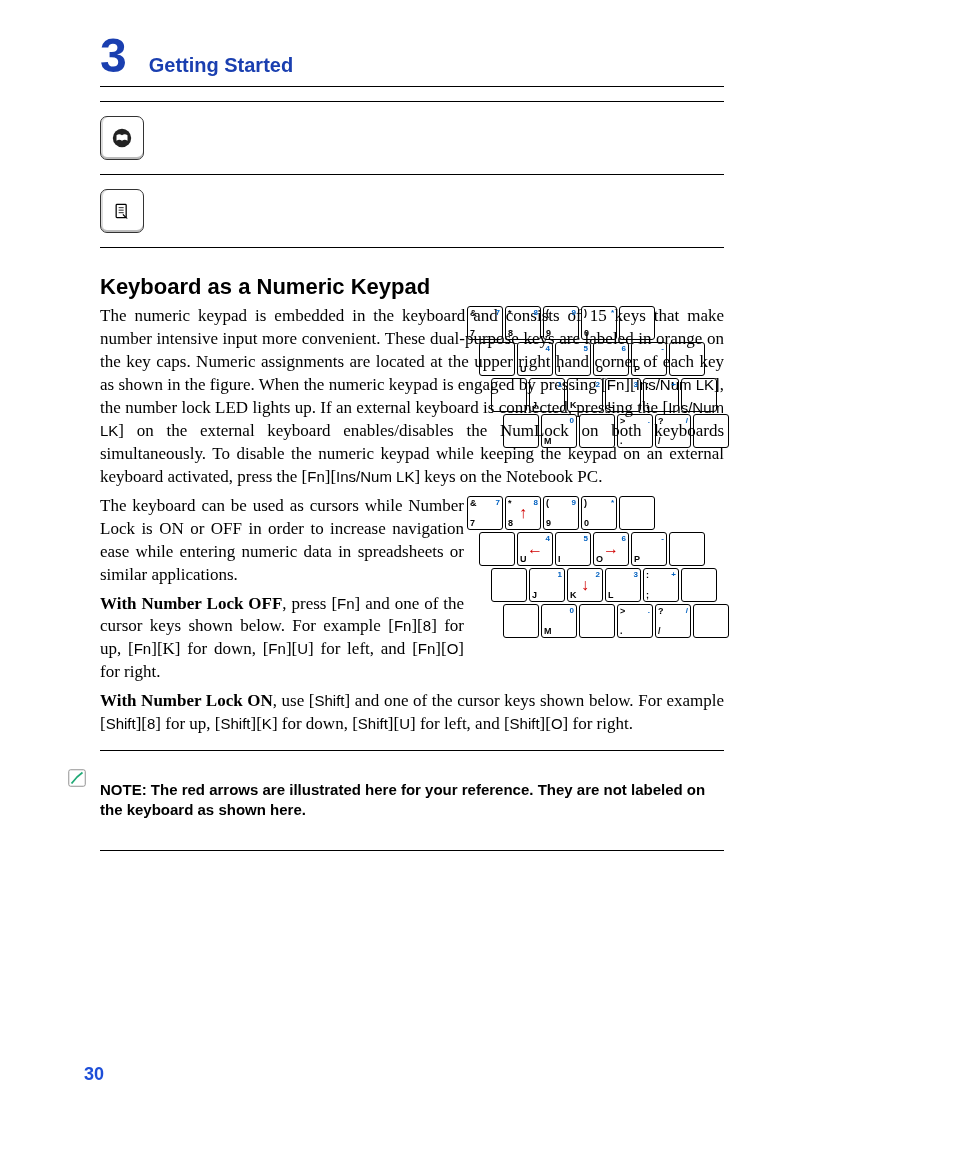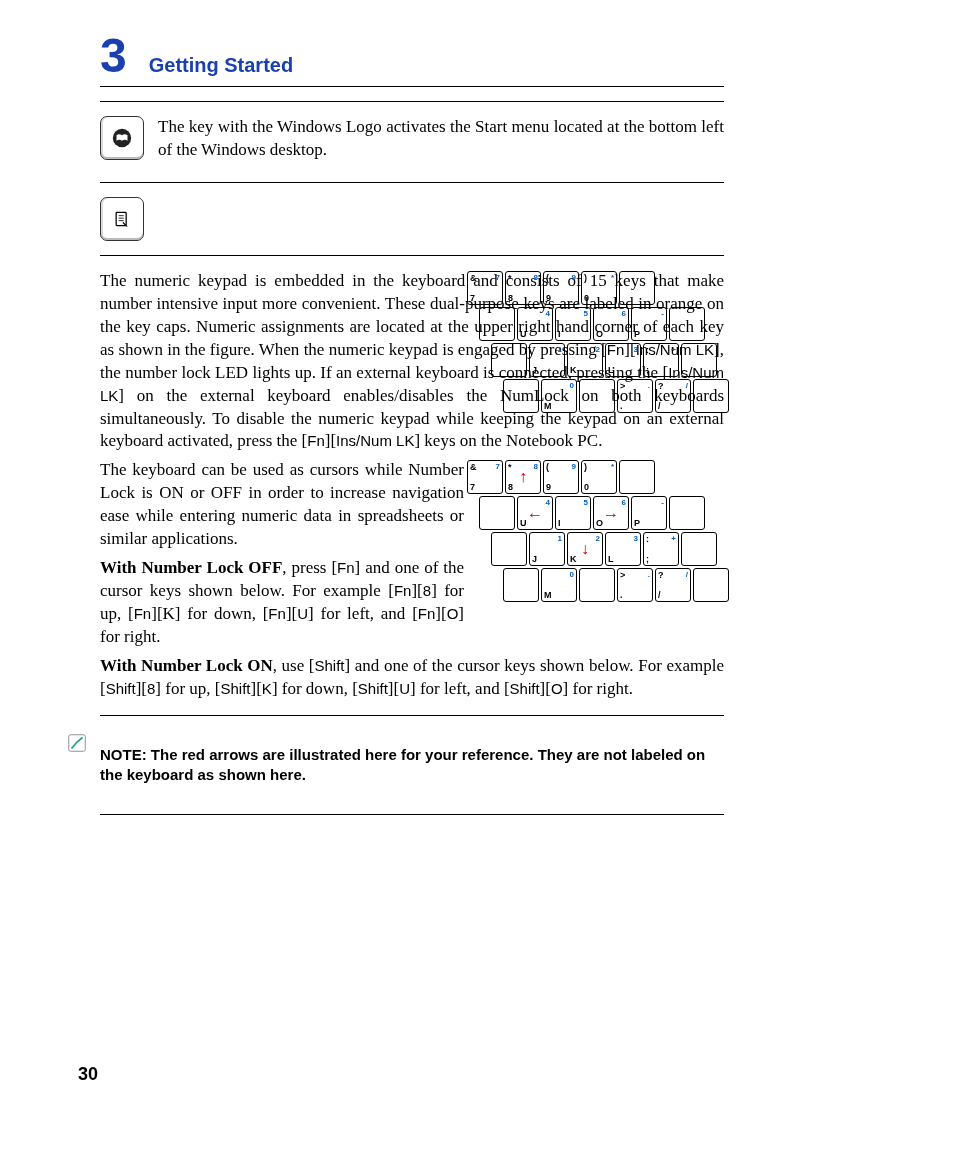--- a/index.html
+++ b/index.html
@@ -13,21 +13,21 @@
   .sec-icon{width:28px;flex:0 0 28px;margin-left:-36px;margin-right:8px;margin-top:2px}
   h1.sec{font:700 24px/1.15 Arial,Helvetica,sans-serif;margin:0 0 6px 0}
   h2.sec{font:700 22px/1.15 Arial,Helvetica,sans-serif;margin:26px 0 6px 0}
   p.body{font-size:17px;line-height:1.35;margin:0 0 6px 0;text-align:justify}
   .bold{font-family:Arial,Helvetica,sans-serif;font-weight:400;font-size:15px}
   .keyrow{display:flex;align-items:flex-start;margin-top:10px}
   .keycap{width:42px;height:42px;border:1.5px solid #333;border-radius:7px;margin:0 14px 0 0;box-shadow:inset 0 -2px 0 #bbb, inset 2px 0 0 #ddd;display:flex;align-items:center;justify-content:center;flex:0 0 42px}
   .note-row{display:flex;align-items:flex-start;margin-top:10px}
   .note-icon{width:24px;flex:0 0 24px;margin-left:-34px;margin-right:10px;margin-top:2px}
   .note-text{font:700 15px/1.35 Arial,Helvetica,sans-serif}
-  .pgnum{position:absolute;left:78px;bottom:70px;font:700 18px Arial,Helvetica,sans-serif;color:#000000}
+  .pgnum{position:absolute;left:84px;bottom:70px;font:700 18px Arial,Helvetica,sans-serif;color:#1d4ed8}
   .wrap{position:relative}
   .float-kb{position:absolute;top:0;right:-6px}
   .kc{border:1px solid #000;border-radius:3px;width:34px;height:32px;display:inline-block;position:relative;margin:1px;vertical-align:top;font:700 8px Arial,Helvetica,sans-serif}
   .kc .tl{position:absolute;left:2px;top:1px;font-size:9px}
   .kc .tr{position:absolute;right:2px;top:1px;color:#0060c0;font-size:8px}
   .kc .bl{position:absolute;left:2px;bottom:1px;font-size:9px}
   .kc .ar{position:absolute;left:50%;top:50%;transform:translate(-50%,-50%);font-size:16px;color:#d00000;line-height:1}
   .kb-row{white-space:nowrap}
   .txtcol2{padding-right:260px}
 </style>
@@ -43,36 +43,36 @@
 
 
   <hr class="hr-light">
   <div class="keyrow">
     <span class="keycap">
       <svg viewBox="0 0 24 24" width="22" height="22">
         <circle cx="12" cy="12" r="10" fill="#222"></circle>
         <path d="M6 9 Q9 7 12 9 L12 15 Q9 13 6 15 Z M12 9 Q15 7 18 9 L18 15 Q15 13 12 15 Z" fill="#fff"></path>
       </svg>
     </span>
-    <p class="body" style="flex:1">The key with the Windows Logo activates the Start menu located at the bottom left of the Windows desktop.</p>
   </div>
   <hr class="hr-light">
   <div class="keyrow">
     <span class="keycap">
       <svg viewBox="0 0 24 24" width="20" height="20">
         <rect x="5" y="4" width="12" height="16" rx="1" fill="none" stroke="#000" stroke-width="1.5"></rect>
         <line x1="8" y1="8" x2="14" y2="8" stroke="#000"></line>
         <line x1="8" y1="11" x2="14" y2="11" stroke="#000"></line>
         <line x1="8" y1="14" x2="14" y2="14" stroke="#000"></line>
         <path d="M13 15 L19 21 L17 21 L13 17 Z" fill="#000"></path>
       </svg>
     </span>
   </div>
   <hr class="hr-light">
 
+  <h2 class="sec">Keyboard as a Numeric Keypad</h2>
   <div class="wrap">
     <div class="float-kb" id="kb1">
         <div class="kb-row" style="margin-left: 0px;"><span class="kc"><span class="tl">&amp;</span><span class="tr">7</span><span class="bl">7</span></span><span class="kc"><span class="tl">*</span><span class="tr">8</span><span class="bl">8</span></span><span class="kc"><span class="tl">(</span><span class="tr">9</span><span class="bl">9</span></span><span class="kc"><span class="tl">)</span><span class="tr">*</span><span class="bl">0</span></span><span class="kc"></span></div>
         <div class="kb-row" style="margin-left: 12px;"><span class="kc"></span><span class="kc"><span class="tr">4</span><span class="bl">U</span></span><span class="kc"><span class="tr">5</span><span class="bl">I</span></span><span class="kc"><span class="tr">6</span><span class="bl">O</span></span><span class="kc"><span class="tr">-</span><span class="bl">P</span></span><span class="kc"></span></div>
         <div class="kb-row" style="margin-left: 24px;"><span class="kc"></span><span class="kc"><span class="tr">1</span><span class="bl">J</span></span><span class="kc"><span class="tr">2</span><span class="bl">K</span></span><span class="kc"><span class="tr">3</span><span class="bl">L</span></span><span class="kc"><span class="tl">:</span><span class="tr">+</span><span class="bl">;</span></span><span class="kc"></span></div>
         <div class="kb-row" style="margin-left: 36px;"><span class="kc"></span><span class="kc"><span class="tr">0</span><span class="bl">M</span></span><span class="kc"></span><span class="kc"><span class="tl">&gt;</span><span class="tr">.</span><span class="bl">.</span></span><span class="kc"><span class="tl">?</span><span class="tr">/</span><span class="bl">/</span></span><span class="kc"></span></div>
       </div>
     <p class="body">
       <span>The numeric keypad is embedded in the keyboard and consists of 15 keys that make number intensive input more convenient. These dual-purpose keys are labeled in orange on the key caps. Numeric assignments are located at the upper right hand corner of each key as shown in the figure. When the numeric keypad is engaged by pressing [</span><span class="bold">Fn</span><span>][</span><span class="bold">Ins/Num LK</span><span>], the number lock LED lights up. If an external keyboard is connected, pressing the [</span><span class="bold">Ins/Num LK</span><span>] on the external keyboard enables/disables the NumLock on both keyboards simultaneously. To disable the numeric keypad while keeping the keypad on an external keyboard activated, press the  [</span><span class="bold">Fn</span><span>][</span><span class="bold">Ins/Num LK</span><span>] keys on the Notebook PC.</span>
     </p>

